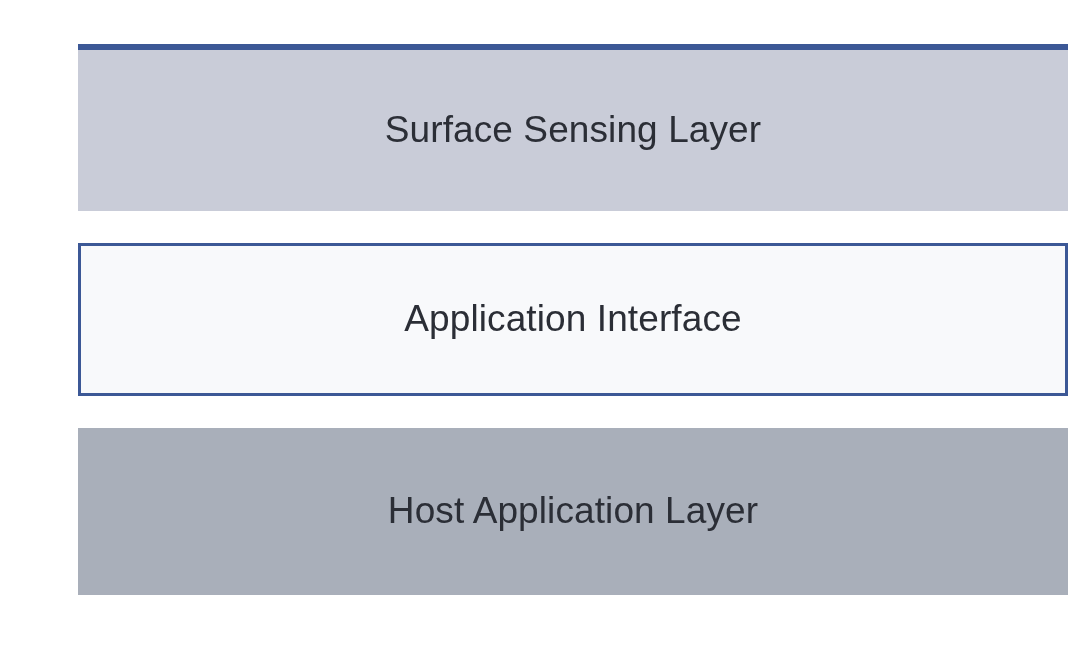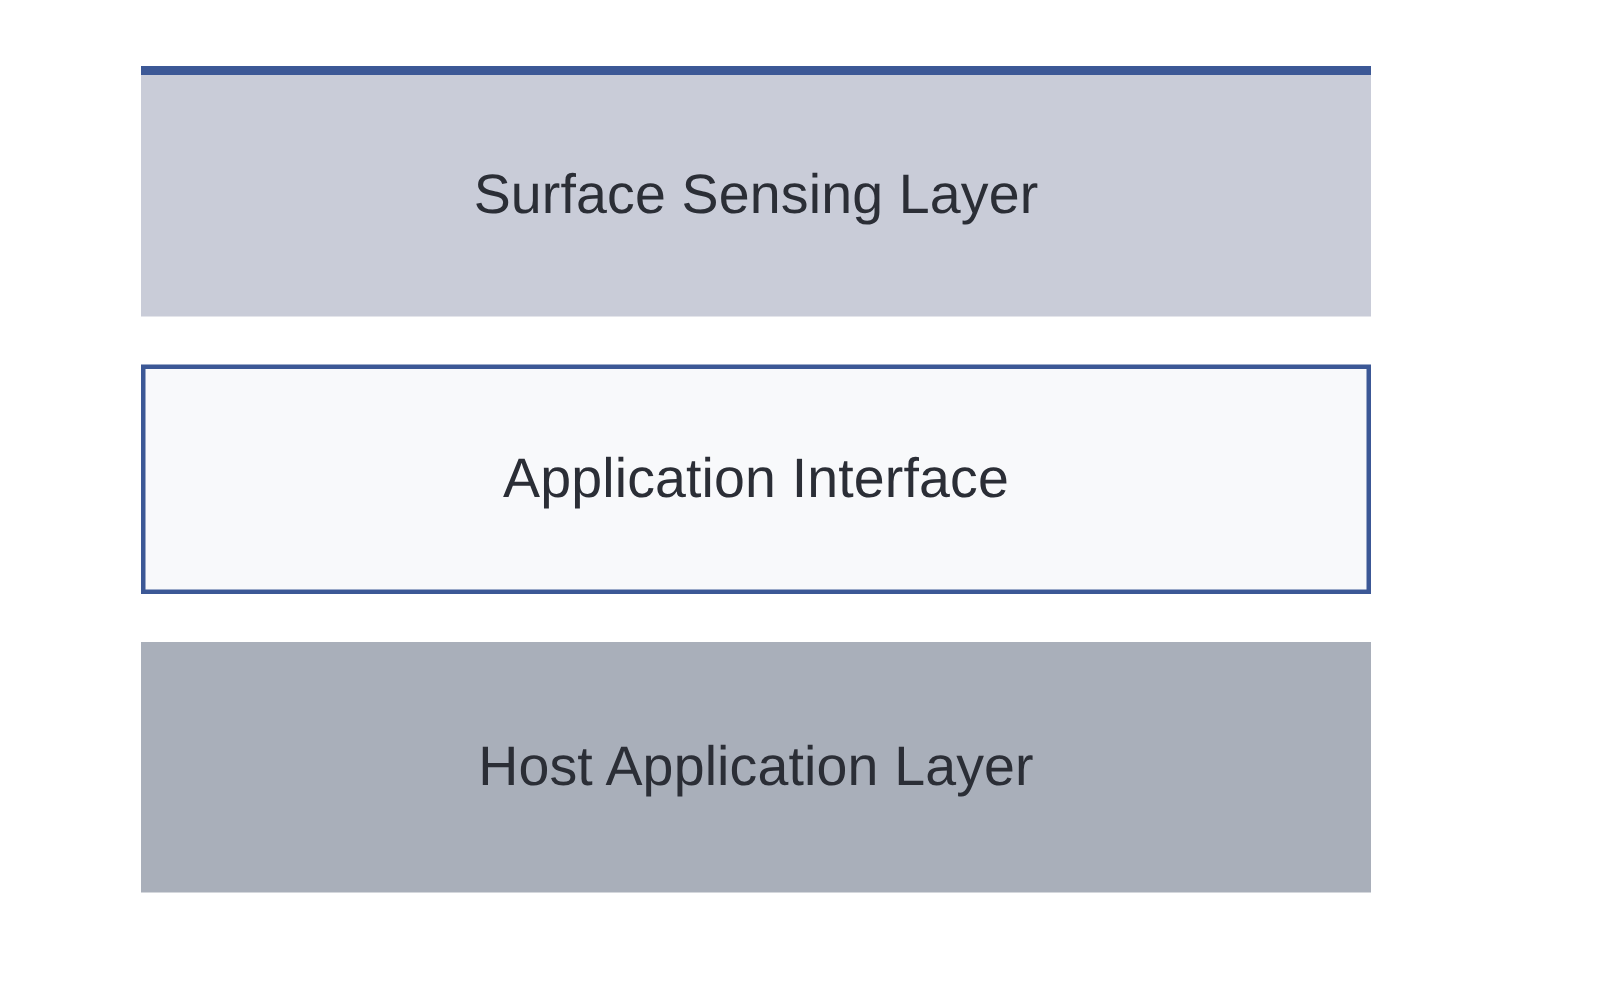--- a/index.html
+++ b/index.html
@@ -16,22 +16,22 @@
   #diagram-canvas {
     position: relative;
     width: 1080px;
     height: 656px;
     background: #ffffff;
     overflow: hidden;
   }
 
   .layer-box {
     position: absolute;
-    left: 94px;
-    width: 820px;
+    left: 78px;
+    width: 990px;
     box-sizing: border-box;
     display: flex;
     align-items: center;
     justify-content: center;
   }
 
   .layer-label {
     font-family: "Liberation Sans", sans-serif;
     font-size: 37px;
     font-weight: 400;

